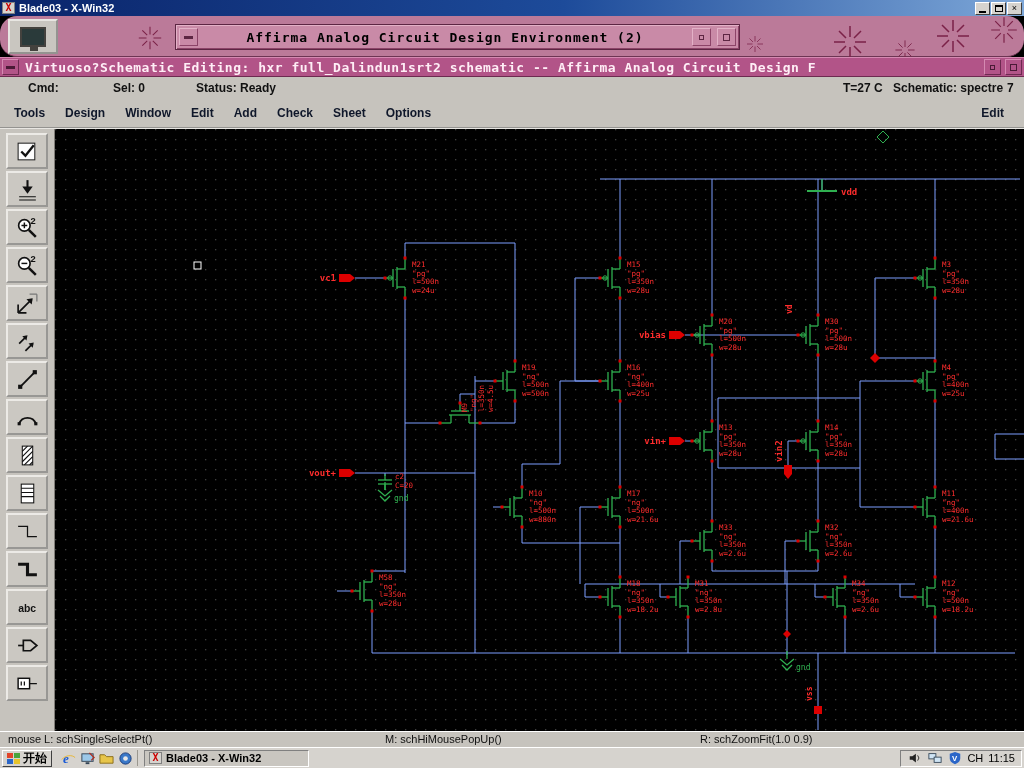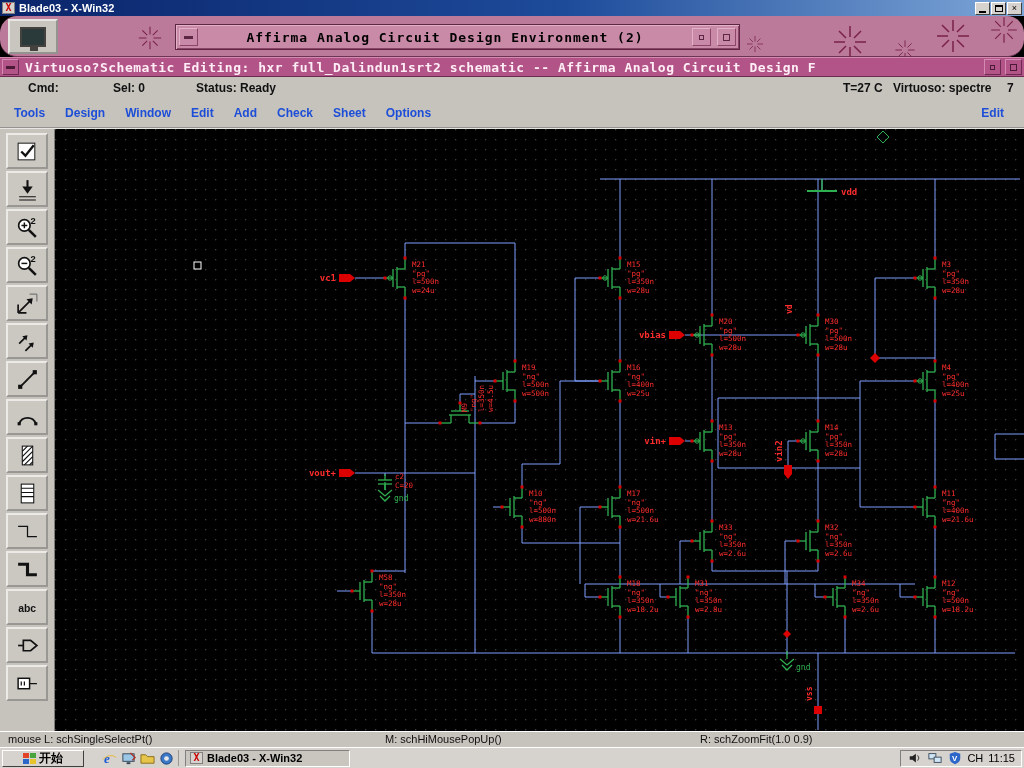--- a/index.html
+++ b/index.html
@@ -28,38 +28,38 @@
 
   
   .vt-titlebar{top:57px;height:20px;background:#b25488;border-top:1px solid #d58ab2;border-bottom:1px solid #6d2a50;display:flex;align-items:center;}
   .vt-title{flex:1;color:#ffeef6;font-family:"DejaVu Sans Mono",monospace;font-weight:bold;font-size:13px;letter-spacing:0.5px;white-space:nowrap;overflow:hidden;margin-left:4px;}
   .vtbtn{width:17px;height:16px;margin:0 2px;background:#b25488;border:1px solid;border-color:#d58ab2 #6d2a50 #6d2a50 #d58ab2;display:flex;align-items:center;justify-content:center;}
 
   
   .vt-status{top:77px;height:40px;background:#c6c3bd;border-bottom:1px solid #8a8782;color:#111;font-weight:bold;}
   .vt-status span{position:absolute;top:4px;}
   .vt-menubar{top:99px;height:30px;background:#c6c3bd;border-bottom:2px groove #e8e6e2;display:flex;align-items:center;padding:0 14px;}
-  .menu-item{font-weight:bold;color:#1d4ed8;margin-right:20px;font-size:12px;}
+  .menu-item{font-weight:bold;color:#0f172a;margin-right:20px;font-size:12px;}
   .menu-help{margin-left:auto;margin-right:6px;font-weight:bold;}
 
   
   .vt-body{top:129px;height:602px;display:flex;}
   .palette{width:55px;height:602px;background:#c6c3bd;border-right:1px solid #807d78;padding-top:2px;overflow:hidden;}
   .tool-btn{width:42px;height:36px;margin:2px auto;background:#cbc8c2;border:2px outset #eceae6;display:flex;align-items:center;justify-content:center;}
   .tool-btn svg{width:25px;height:25px;}
   .canvas-wrap{width:969px;height:602px;background:#000;position:relative;}
   .canvas-wrap svg{display:block;}
 
   
   .vt-mousebar{top:731px;height:16px;background:#c6c3bd;border-top:1px solid #fff;color:#111;font-size:11px;}
   .vt-mousebar span{position:absolute;top:1px;white-space:nowrap;}
 
   
   .taskbar{top:747px;height:21px;background:#d6d3ce;border-top:1px solid #fff;display:flex;align-items:center;padding:1px 2px;}
-  .start-btn{height:17px;background:#d6d3ce;border:1px solid;border-color:#fff #404040 #404040 #fff;display:flex;align-items:center;padding:0 20px;margin-right:13px;}
+  .start-btn{height:17px;background:#d6d3ce;border:1px solid;border-color:#fff #404040 #404040 #fff;display:flex;align-items:center;padding:0 4px;margin-right:4px;}
   .winflag{width:13px;height:11px;display:grid;grid-template-columns:6px 6px;grid-template-rows:5px 5px;gap:1px;margin-right:3px;}
   .winflag i{display:block;}
   .ql{display:flex;align-items:center;gap:3px;padding:0 4px;border-right:1px solid #9a978f;margin-right:6px;}
   .ql-ico{width:16px;height:16px;display:flex;align-items:center;justify-content:center;}
   .task-btn{height:17px;width:165px;background:#c9c6c0;border:1px solid;border-color:#808080 #fff #fff #808080;display:flex;align-items:center;padding:0 4px;font-size:11px;font-weight:bold;color:#000;gap:4px;overflow:hidden;white-space:nowrap;}
   .tray{margin-left:auto;height:17px;border:1px solid;border-color:#808080 #fff #fff #808080;display:flex;align-items:center;gap:5px;padding:0 6px;font-size:11px;}
   .tray-ico{width:15px;height:15px;display:flex;align-items:center;justify-content:center;}
   .lang-badge{font-weight:normal;color:#000;text-align:right;}
   .clock{color:#000;}
 </style>
@@ -131,21 +131,21 @@
   <div class="vtbtn">
       <div class="motif-sq" style="border-color:#4a1a36"></div>
     </div>
 </div>
 
 <div class="row vt-status">
   <span style="left:28px">Cmd:</span>
   <span style="left:113px">Sel: 0</span>
   <span style="left:196px">Status: Ready</span>
   <span style="left:843px">T=27 C</span>
-  <span style="left:893px">Virtuoso: spectre</span>
+  <span style="left:893px">Schematic: spectre</span>
   <span style="left:1007px">7</span>
 </div>
 
 <div class="row vt-menubar">
   <span style="display:flex">
       <span class="menu-item">Tools</span>
       <span class="menu-item">Design</span>
       <span class="menu-item">Window</span>
       <span class="menu-item">Edit</span>
       <span class="menu-item">Add</span>

